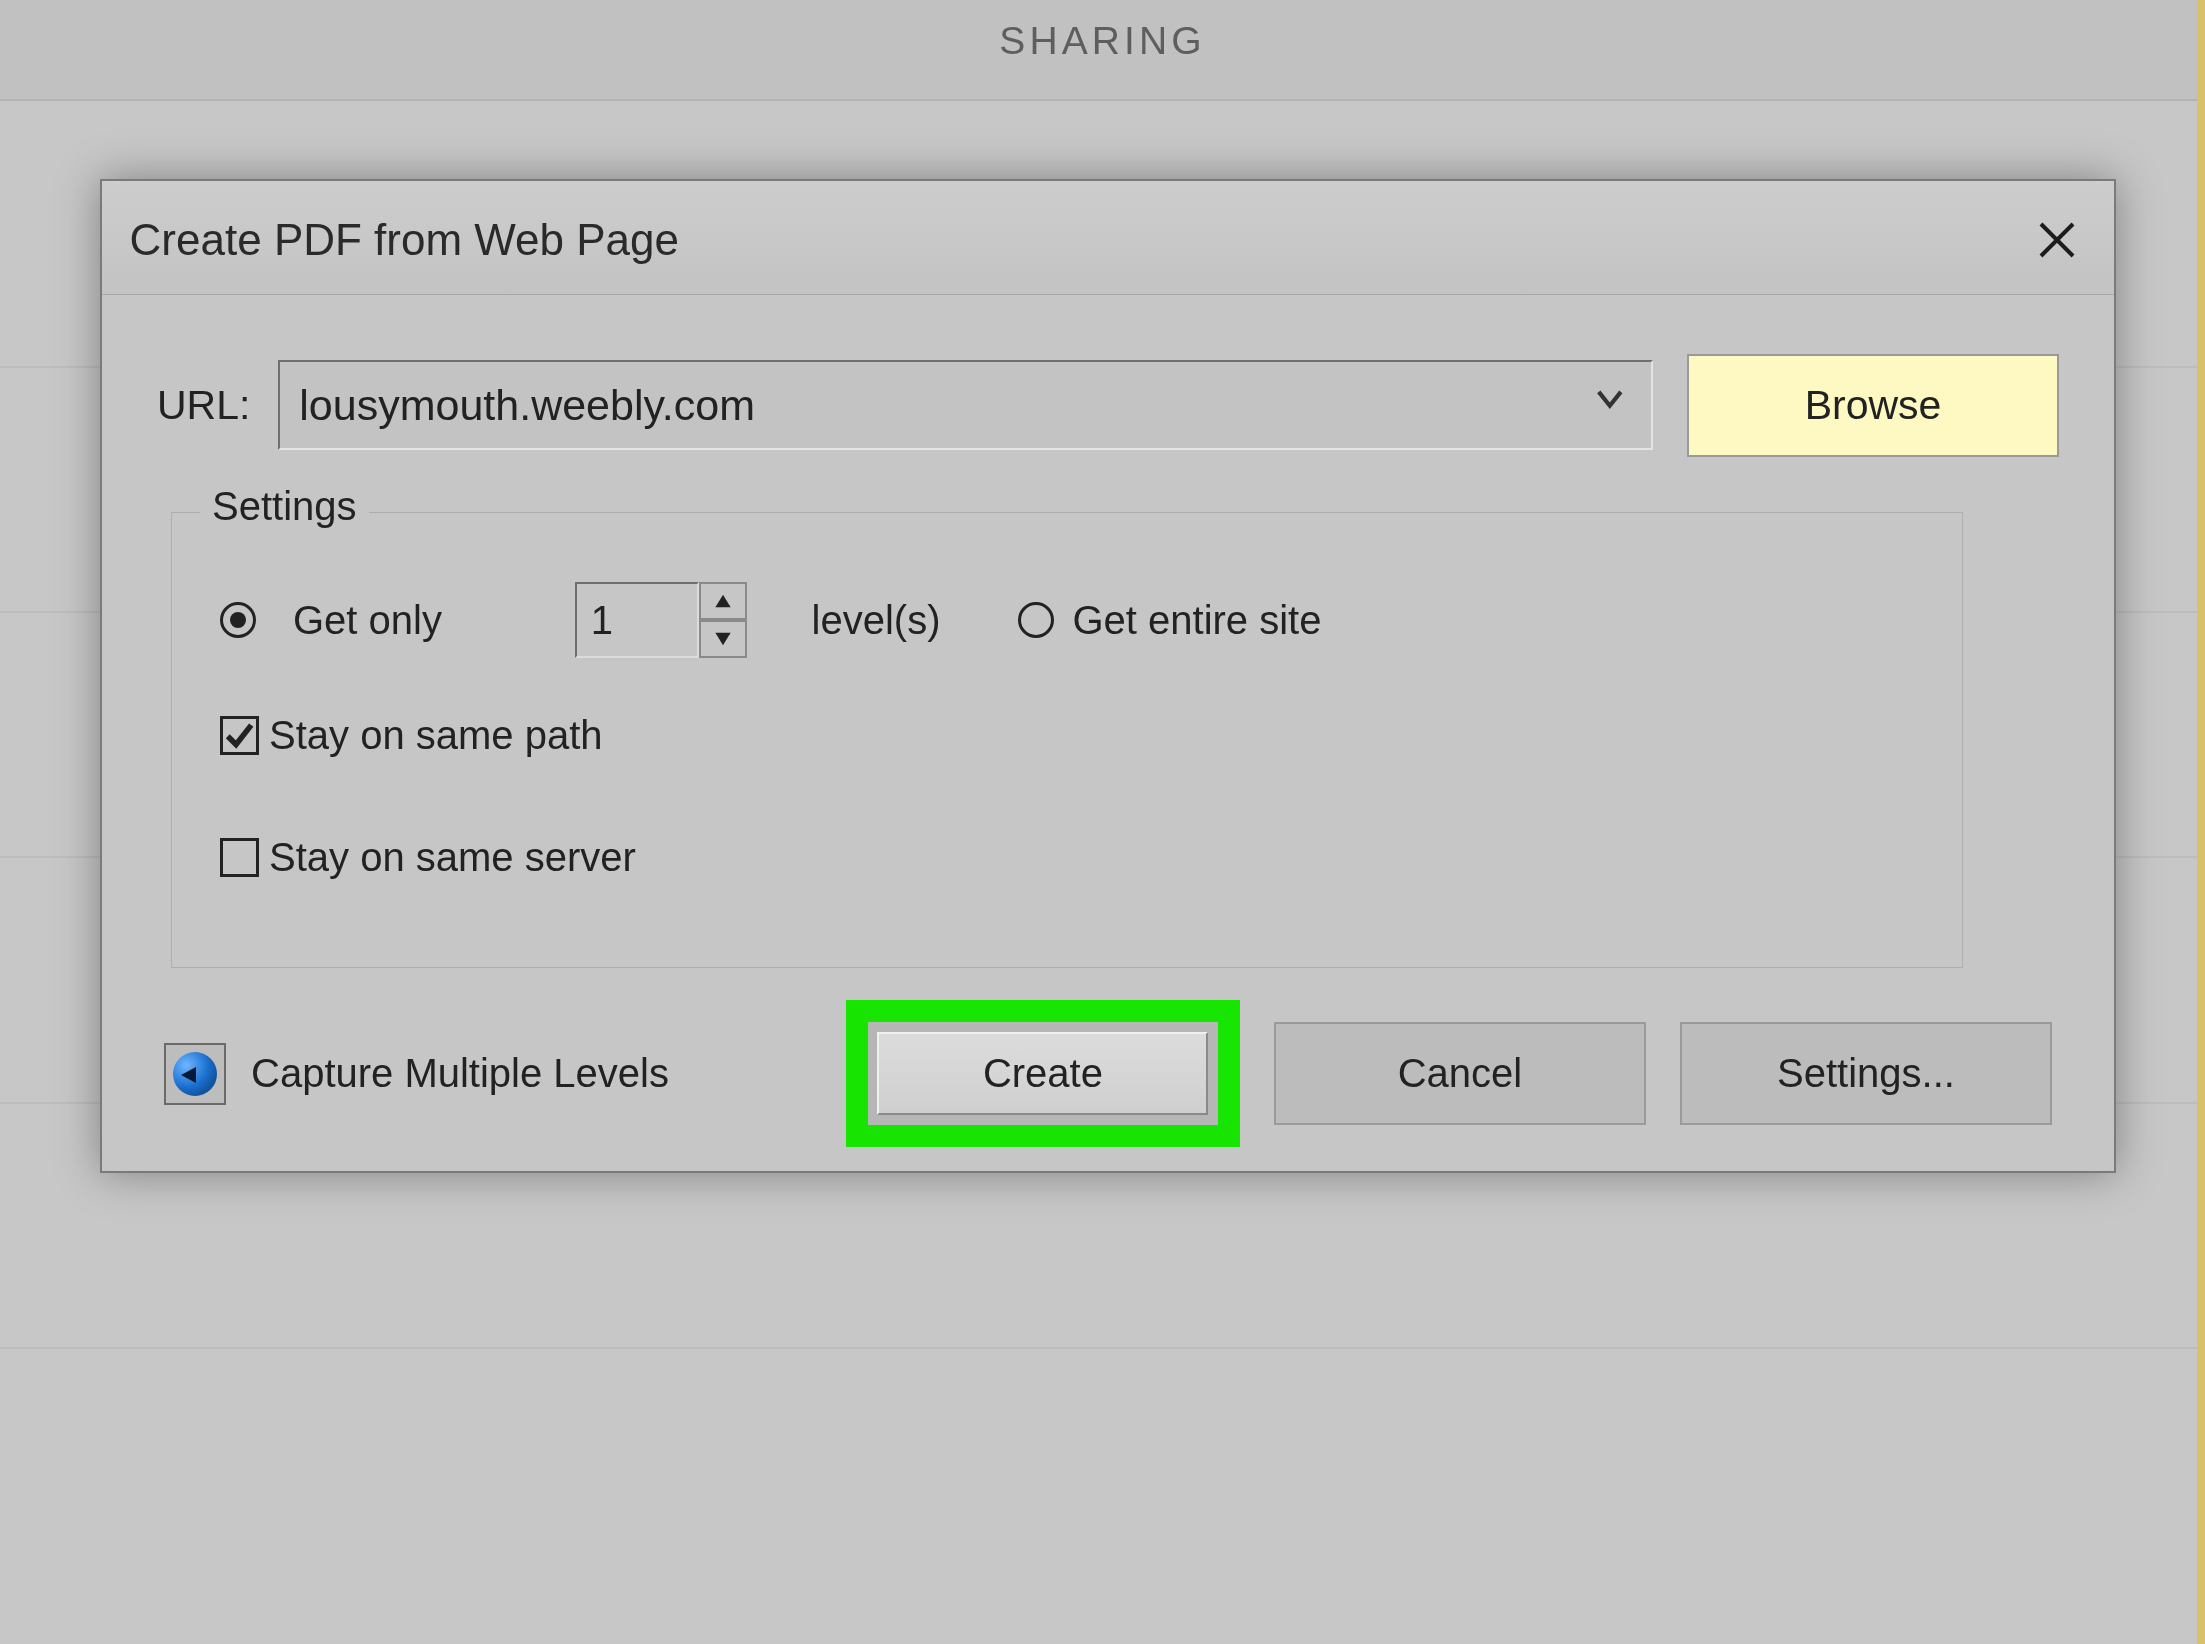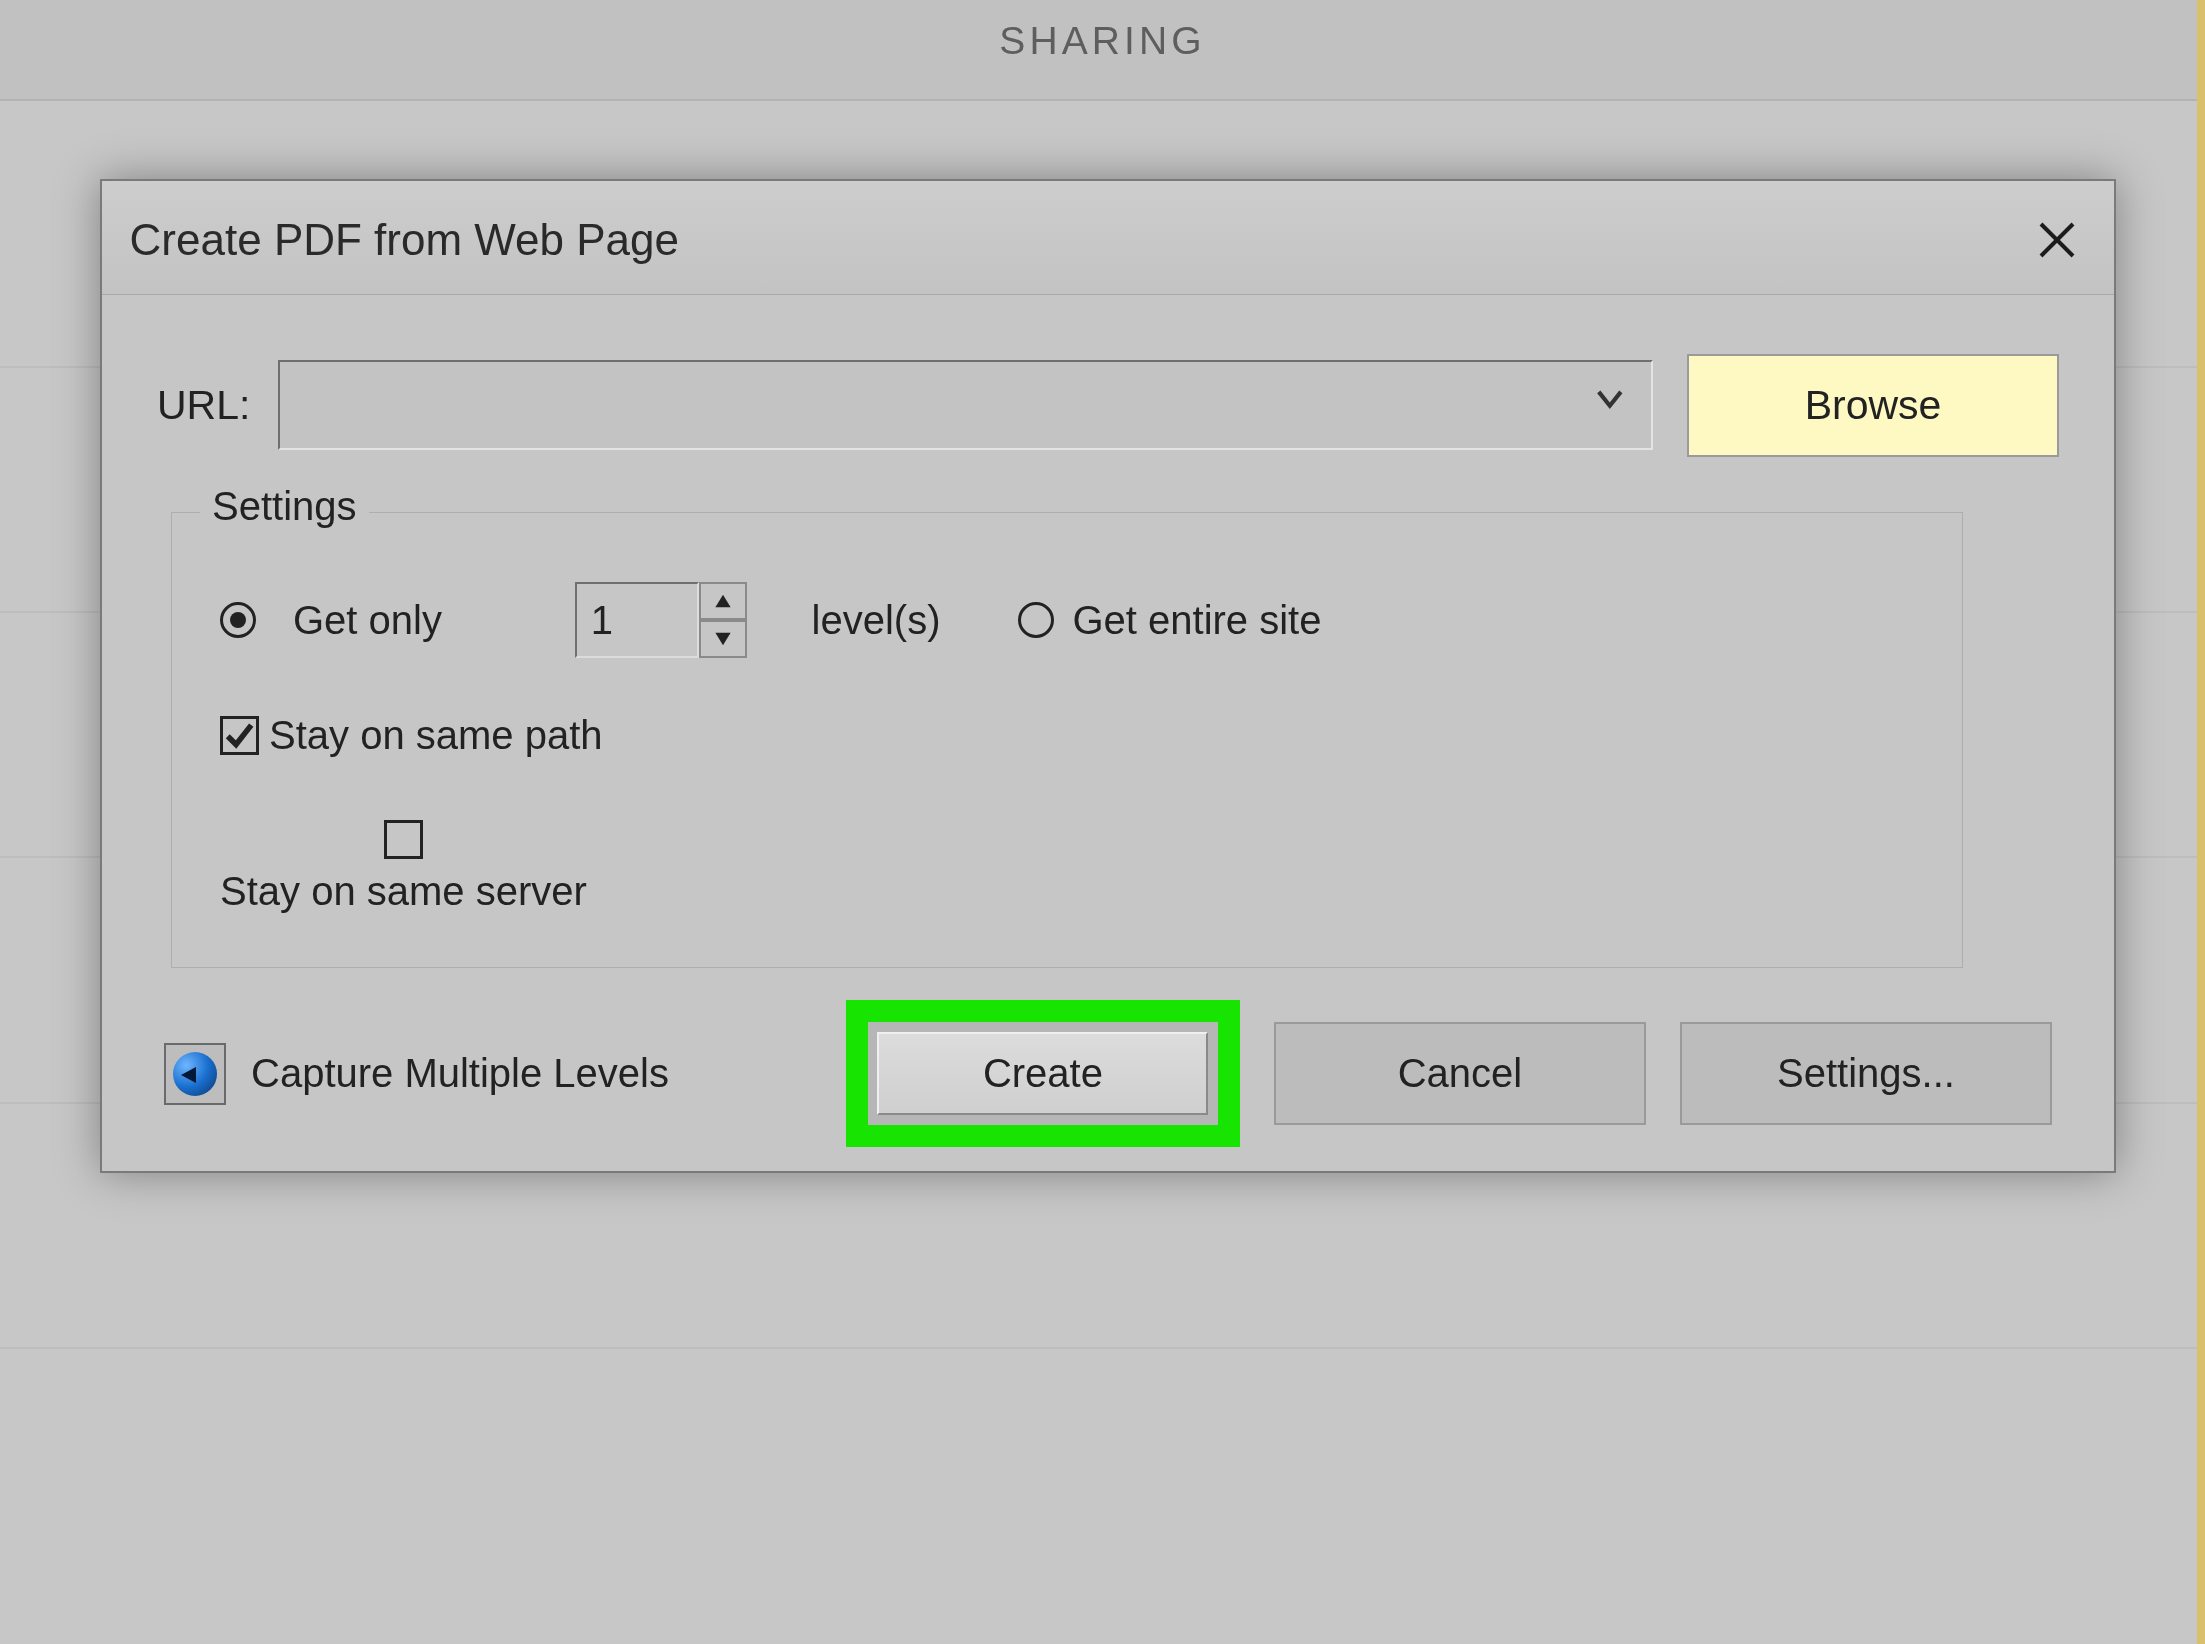--- a/index.html
+++ b/index.html
@@ -164,21 +164,21 @@
   .spin-btn svg polygon{fill:#222;}
   .levels-label{margin-left:27.6px;}
   .entire-wrap{margin-left:41px;display:flex;align-items:center;gap:18px;}
 
   .row-check{
     position:absolute; left:48px;
     display:flex; align-items:center; gap:10px;
     font-size:40px; color:#222;
   }
   .row-check.c1{top:200px;}
-  .row-check.c2{top:307px;flex-direction:column;}
+  .row-check.c2{top:322px;}
   .checkbox{
     width:39px;height:39px;
     border:3.4px solid #222; background:#c6c6c6;
     display:flex;align-items:center;justify-content:center;
     cursor:pointer;
     flex-shrink:0;
   }
   .checkbox svg{width:29px;height:29px;}
   .checkbox svg polyline{stroke:#222;stroke-width:8;fill:none;}
 
@@ -260,20 +260,21 @@
       <svg viewBox="0 0 60 60">
         <line x1="6" y1="6" x2="54" y2="54"></line>
           <line x1="54" y1="6" x2="6" y2="54"></line>
       </svg>
     </div>
   </div>
 
   <div class="url-row">
     <span class="url-label">URL:</span>
     <div class="url-field">
+      <span class="url-value">lousymouth.weebly.com</span>
       <span class="url-caret">
         <svg viewBox="0 0 40 40">
             <polyline points="4,10 20,30 36,10"></polyline>
           </svg>
       </span>
     </div>
     <div class="browse-btn">
       <span>Browse</span>
     </div>
   </div>

